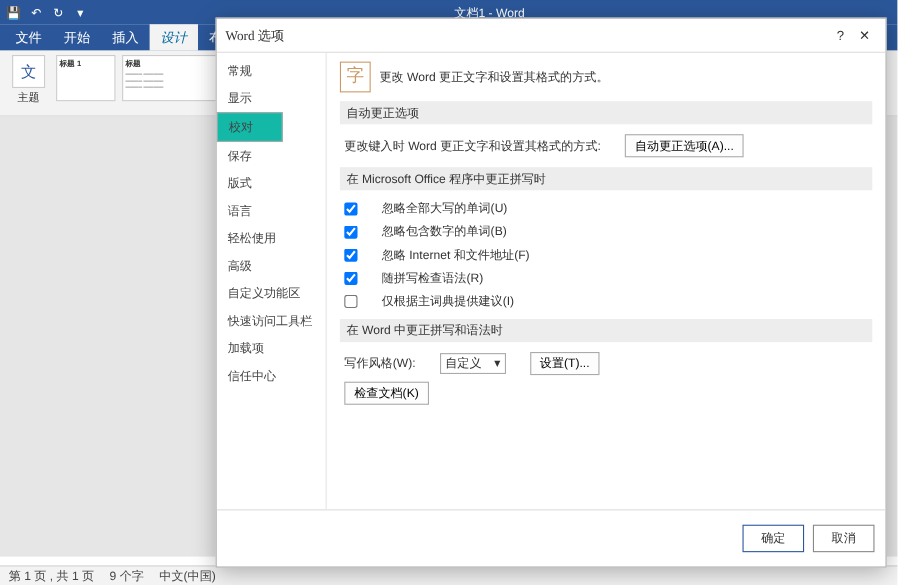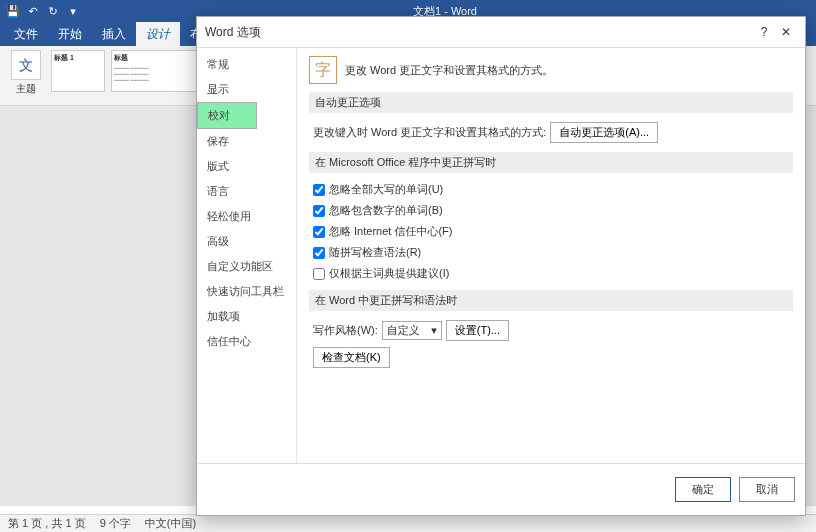--- a/index.html
+++ b/index.html
@@ -14,31 +14,31 @@
 .ribbon-body { background:#f3f3f3; height:60px; border-bottom:1px solid #d4d4d4; display:flex; padding:2px 6px; gap:4px; }
 .theme-btn { width:40px; text-align:center; font-size:10px; }
 .theme-btn .ico { width:30px; height:30px; border:1px solid #ccc; margin:2px auto; background:#fff; font-size:14px; line-height:28px; color:#2b579a; }
 .thumb { width:54px; height:42px; border:1px solid #ccc; background:#fff; margin:2px 1px; display:inline-block; font-size:7px; padding:2px; overflow:hidden; }
 .workspace { background:#e6e6e6; height:400px; }
 .status { position:absolute; bottom:0; left:0; right:0; height:18px; background:#f3f3f3; border-top:1px solid #d4d4d4; color:#444; font-size:11px; padding:1px 8px; display:flex; gap:14px; }
 
 
 .dialog { position:absolute; left:196px; top:16px; width:610px; height:500px; background:#fff; border:1px solid #aaa; box-shadow:0 4px 20px rgba(0,0,0,0.3); display:flex; flex-direction:column; }
 .dlg-title { height:30px; display:flex; align-items:center; padding:0 8px; font-size:12px; }
-.dlg-title .t { flex:1; }
+.dlg-title .t { flex:1;font-family:Liberation Serif, serif; }
 .dlg-title .btn { width:22px; text-align:center; cursor:pointer; font-size:12px; }
 .dlg-body { flex:1; display:flex; border-top:1px solid #ddd; overflow:hidden; }
 .dlg-nav { width:100px; background:#fff; border-right:1px solid #e5e5e5; padding-top:4px; }
 .dlg-nav .item { padding:5px 10px; font-size:11px; cursor:pointer; color:#444; }
-.dlg-nav .item.sel { background:#86efac; }
+.dlg-nav .item.sel { background:#14b8a6; }
 .dlg-pane { flex:1; padding:8px 12px; overflow-y:auto; }
 .pane-head { display:flex; align-items:center; gap:8px; margin-bottom:8px; }
 .pane-head .ico { width:28px; height:28px; border:1px solid #c96; color:#c96; font-size:16px; text-align:center; line-height:26px; }
 .section-h { background:#ededed; padding:3px 6px; font-size:11px; margin:6px 0; color:#333; }
-.row { padding:3px 4px; display:flex; align-items:center; gap:4px; font-size:11px; }
+.row { padding:3px 4px; display:flex; align-items:center; gap:22px; font-size:11px; }
 .cb { width:12px; height:12px; }
 .btn-s { border:1px solid #aaa; background:#fdfdfd; padding:2px 8px; font-size:11px; cursor:pointer; }
 .sel { border:1px solid #aaa; padding:1px 4px; font-size:11px; min-width:60px; display:inline-flex; justify-content:space-between; align-items:center; }
 .dlg-foot { height:52px; border-top:1px solid #ddd; display:flex; justify-content:flex-end; align-items:center; gap:8px; padding:0 10px; }
 .dlg-foot .b { border:1px solid #888; padding:4px 16px; font-size:11px; cursor:pointer; background:#fff; }
 .dlg-foot .b.primary { border:1.5px solid #2b579a; }
 </style>
 </head>
 <body>
 
@@ -109,21 +109,21 @@
           <div class="row">
             <input type="checkbox" class="cb" checked="" style="">
             <span>忽略全部大写的单词(U)</span>
           </div>
           <div class="row">
             <input type="checkbox" class="cb" checked="" style="">
             <span>忽略包含数字的单词(B)</span>
           </div>
           <div class="row">
             <input type="checkbox" class="cb" checked="" style="">
-            <span>忽略 Internet 信任中心(F)</span>
+            <span>忽略 Internet 和文件地址(F)</span>
           </div>
           <div class="row">
             <input type="checkbox" class="cb" checked="" style="">
             <span>随拼写检查语法(R)</span>
           </div>
           <div class="row">
             <input type="checkbox" class="cb" style="">
             <span>仅根据主词典提供建议(I)</span>
           </div>
         </div>

